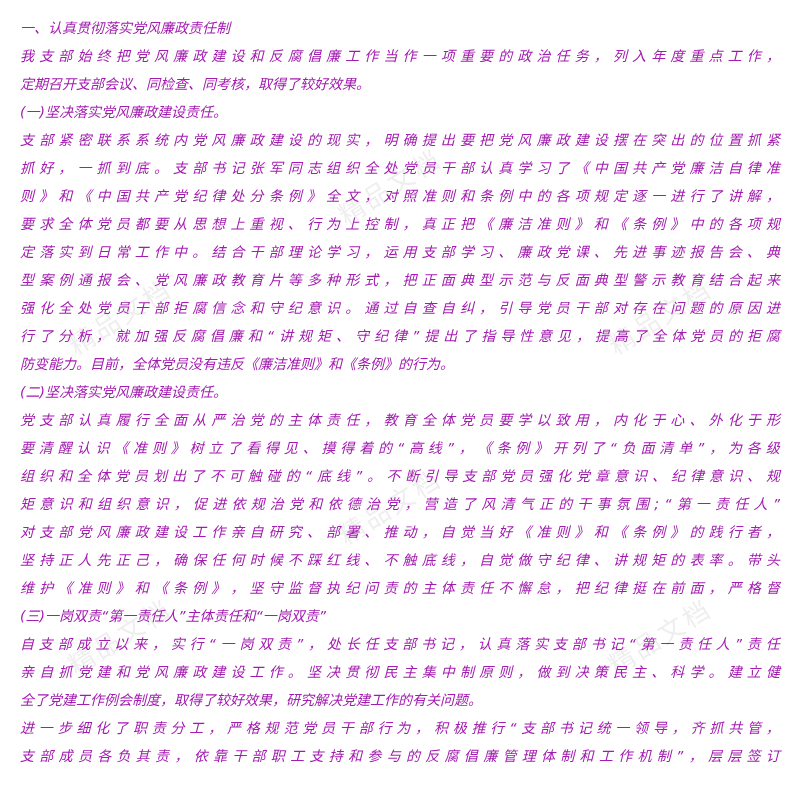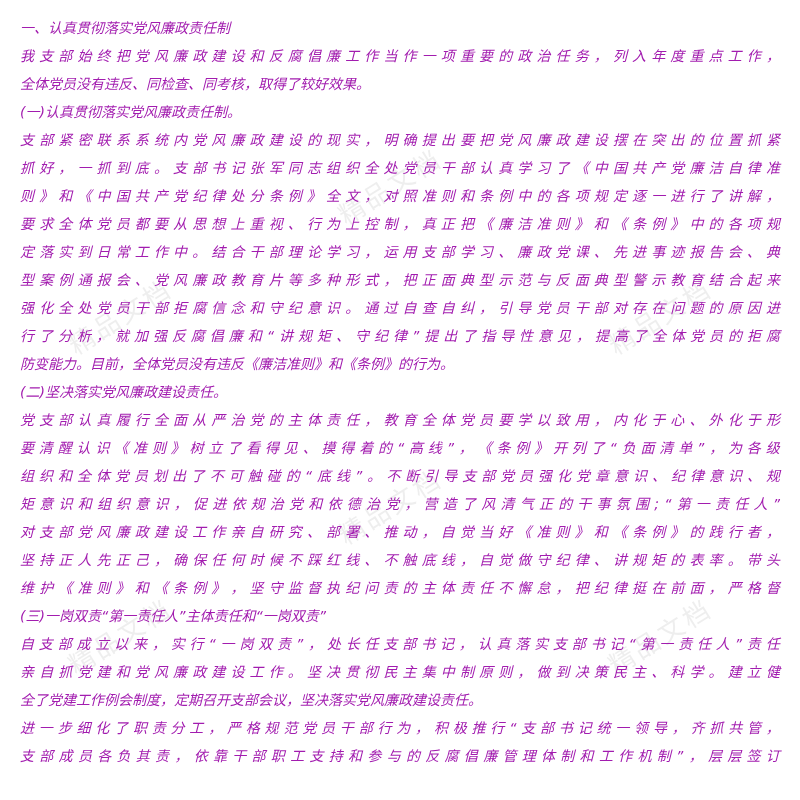--- a/index.html
+++ b/index.html
@@ -133,22 +133,22 @@
         <span>列</span>
         <span>入</span>
         <span>年</span>
         <span>度</span>
         <span>重</span>
         <span>点</span>
         <span>工</span>
         <span>作</span>
         <span>，</span>
       </div>
-      <div class="doc-line">全体党员没有违反、同检查、同考核，取得了较好效果。</div>
-      <div class="doc-line">(一)认真贯彻落实党风廉政责任制。</div>
+      <div class="doc-line">定期召开支部会议、同检查、同考核，取得了较好效果。</div>
+      <div class="doc-line">(一)坚决落实党风廉政建设责任。</div>
       <div class="doc-line justify">
         <span>支</span>
         <span>部</span>
         <span>紧</span>
         <span>密</span>
         <span>联</span>
         <span>系</span>
         <span>系</span>
         <span>统</span>
         <span>内</span>
@@ -859,21 +859,21 @@
         <span>民</span>
         <span>主</span>
         <span>、</span>
         <span>科</span>
         <span>学</span>
         <span>。</span>
         <span>建</span>
         <span>立</span>
         <span>健</span>
       </div>
-      <div class="doc-line">全了党建工作例会制度，定期召开支部会议，坚决落实党风廉政建设责任。</div>
+      <div class="doc-line">全了党建工作例会制度，取得了较好效果，研究解决党建工作的有关问题。</div>
       <div class="doc-line justify">
         <span>进</span>
         <span>一</span>
         <span>步</span>
         <span>细</span>
         <span>化</span>
         <span>了</span>
         <span>职</span>
         <span>责</span>
         <span>分</span>

